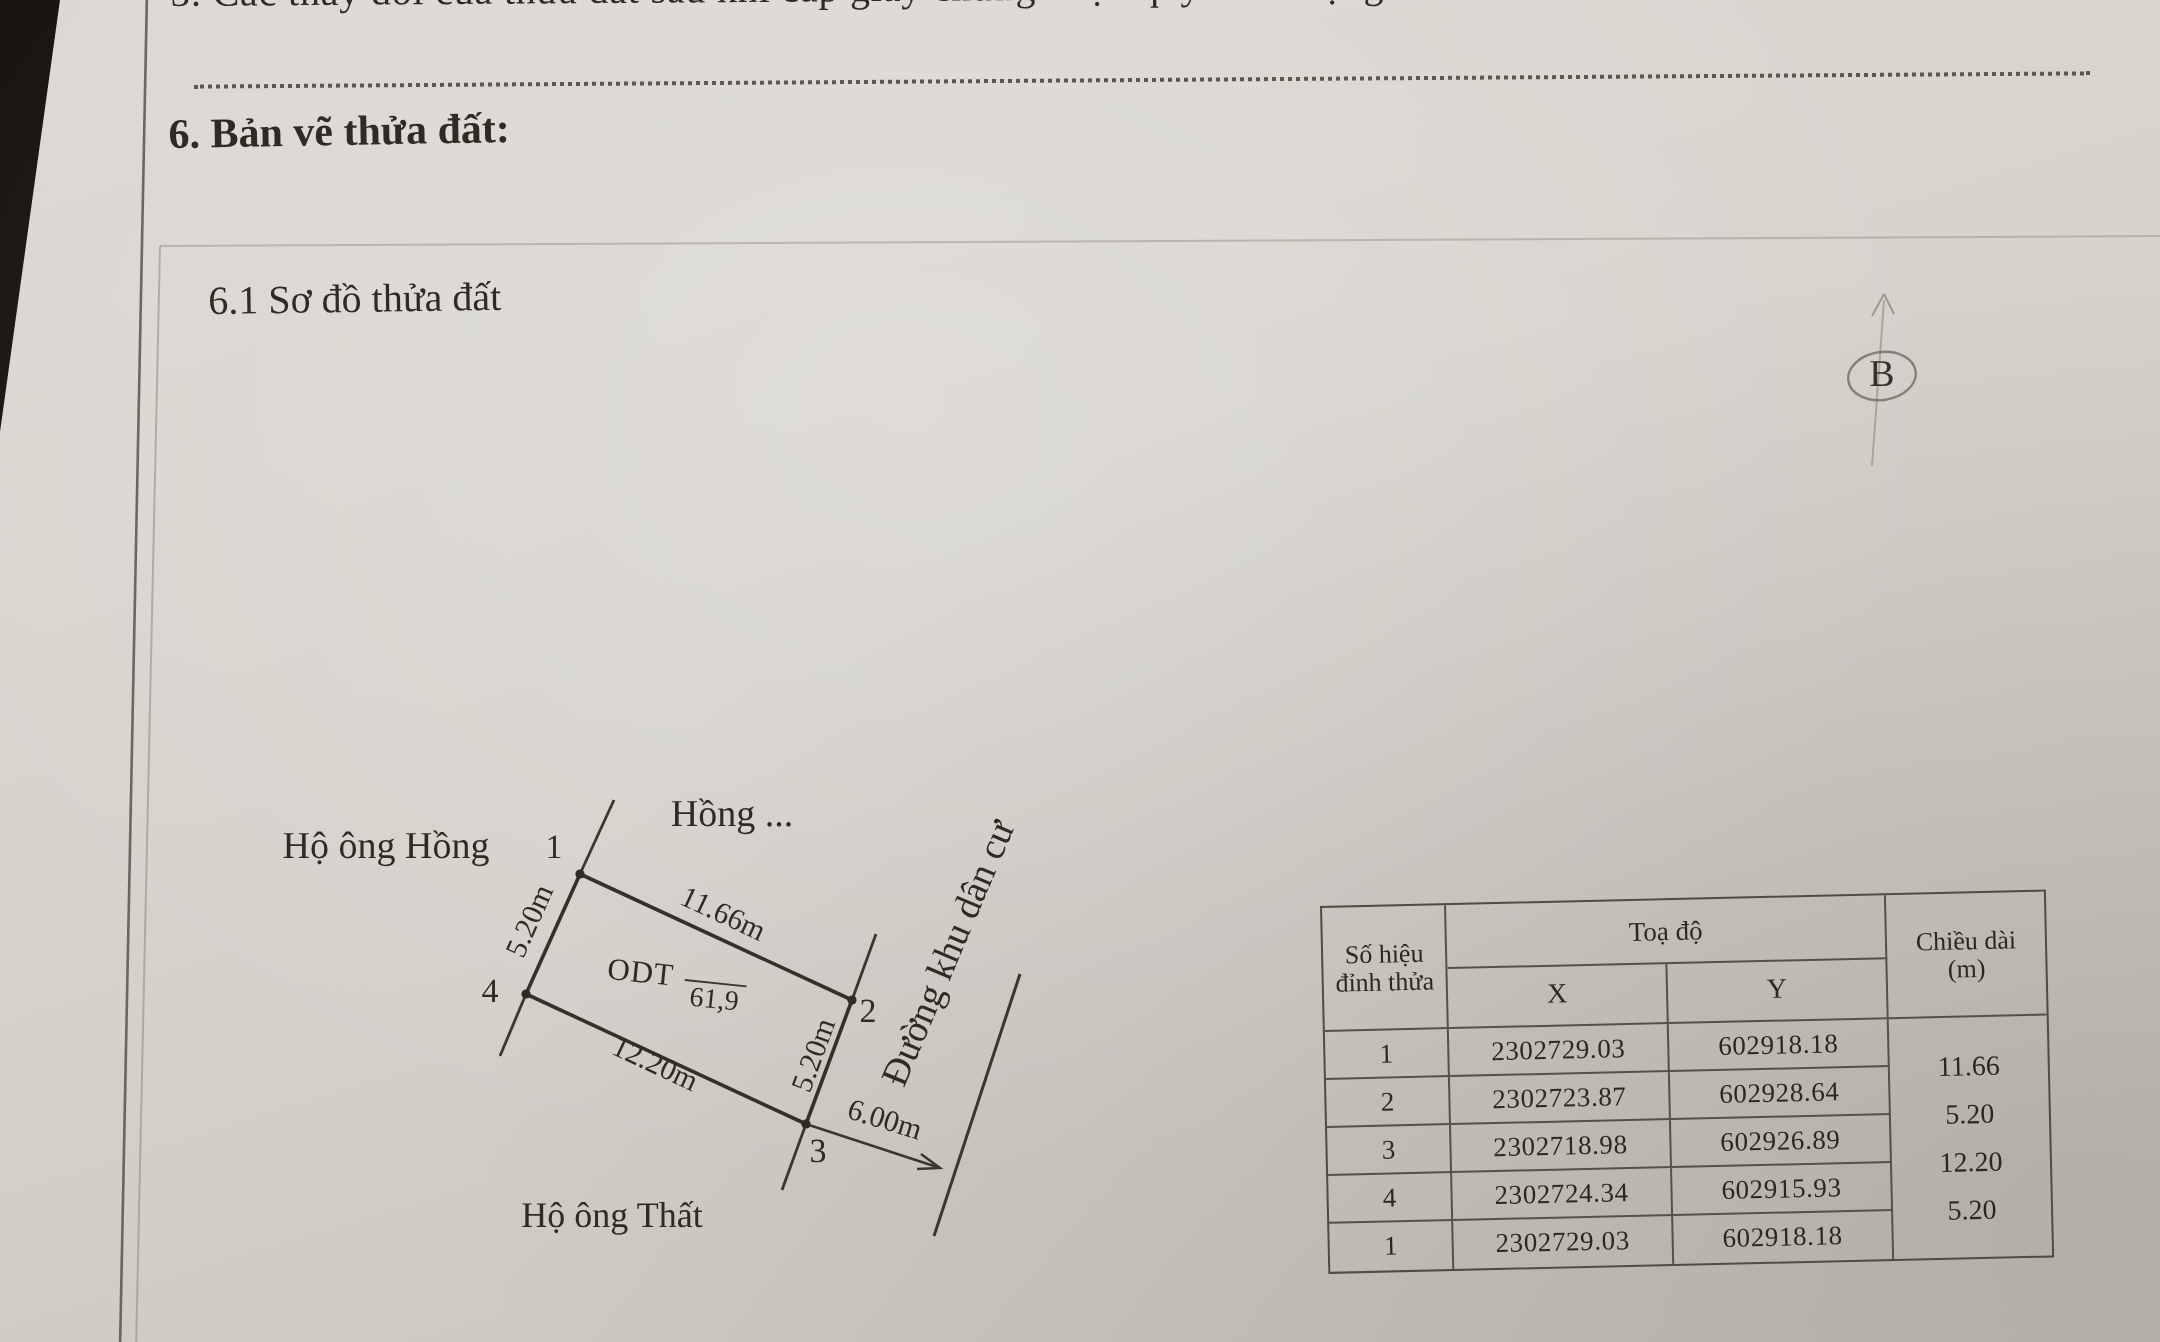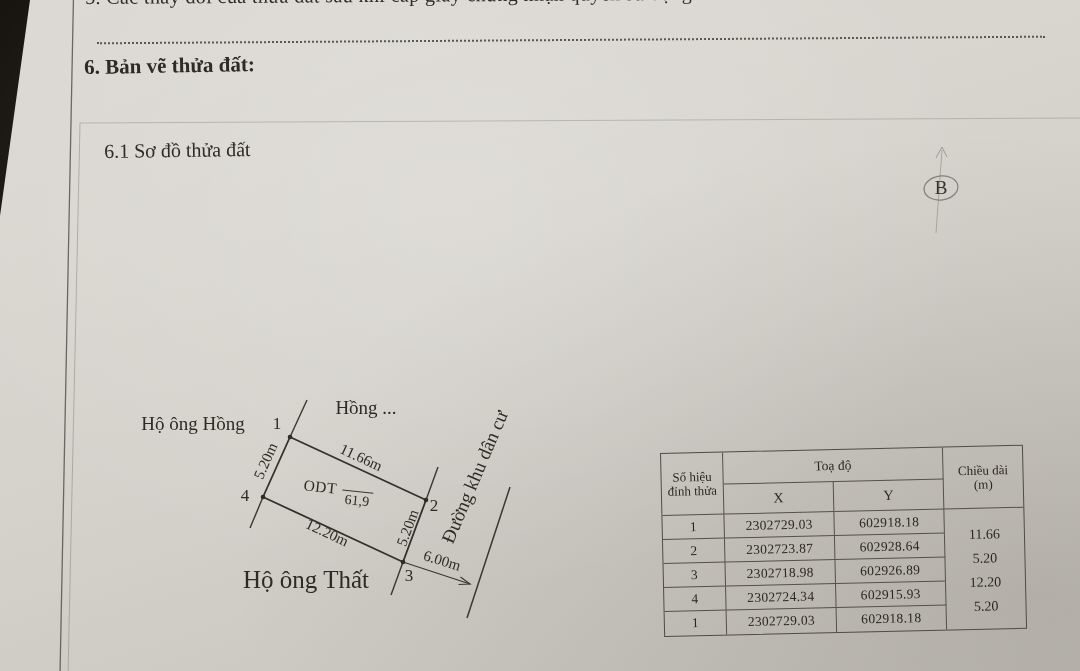--- a/index.html
+++ b/index.html
@@ -81,21 +81,21 @@
     <div class="dotted"></div>
 
     <div class="lbl" style="left:84px;top:55px;font-size:21px;font-weight:bold;transform:rotate(-1deg);transform-origin:0 0;">6. Bản vẽ thửa đất:</div>
 
     <div class="lbl" style="left:104px;top:140px;font-size:20px;transform:rotate(-.8deg);transform-origin:0 0;">6.1 Sơ đồ thửa đất</div>
 
     <div class="lbl ctr stampB">B</div>
 
     <div class="lbl ctr" style="left:193px;top:424px;font-size:19px;">Hộ ông Hồng</div>
     <div class="lbl ctr" style="left:366px;top:408px;font-size:19px;">Hồng ...</div>
-    <div class="lbl ctr" style="left:306px;top:580px;font-size:25px;">Hộ ông Thất</div>
+    <div class="lbl ctr" style="left:306px;top:608px;font-size:18px;">Hộ ông Thất</div>
     <div class="lbl" style="left:475px;top:477px;font-size:19px;transform:translate(-50%,-50%) rotate(-67deg);">Đường khu dân cư</div>
 
     <div class="lbl ctr" style="left:277px;top:424px;font-size:17px;">1</div>
     <div class="lbl ctr" style="left:434px;top:506px;font-size:17px;">2</div>
     <div class="lbl ctr" style="left:409px;top:576px;font-size:17px;">3</div>
     <div class="lbl ctr" style="left:245px;top:496px;font-size:17px;">4</div>
 
     <div class="lbl" style="left:361px;top:458px;font-size:15px;transform:translate(-50%,-50%) rotate(25deg);">11.66m</div>
     <div class="lbl" style="left:266px;top:461px;font-size:15px;transform:translate(-50%,-50%) rotate(-66deg);">5.20m</div>
     <div class="lbl" style="left:327px;top:533px;font-size:15px;transform:translate(-50%,-50%) rotate(25deg);">12.20m</div>

